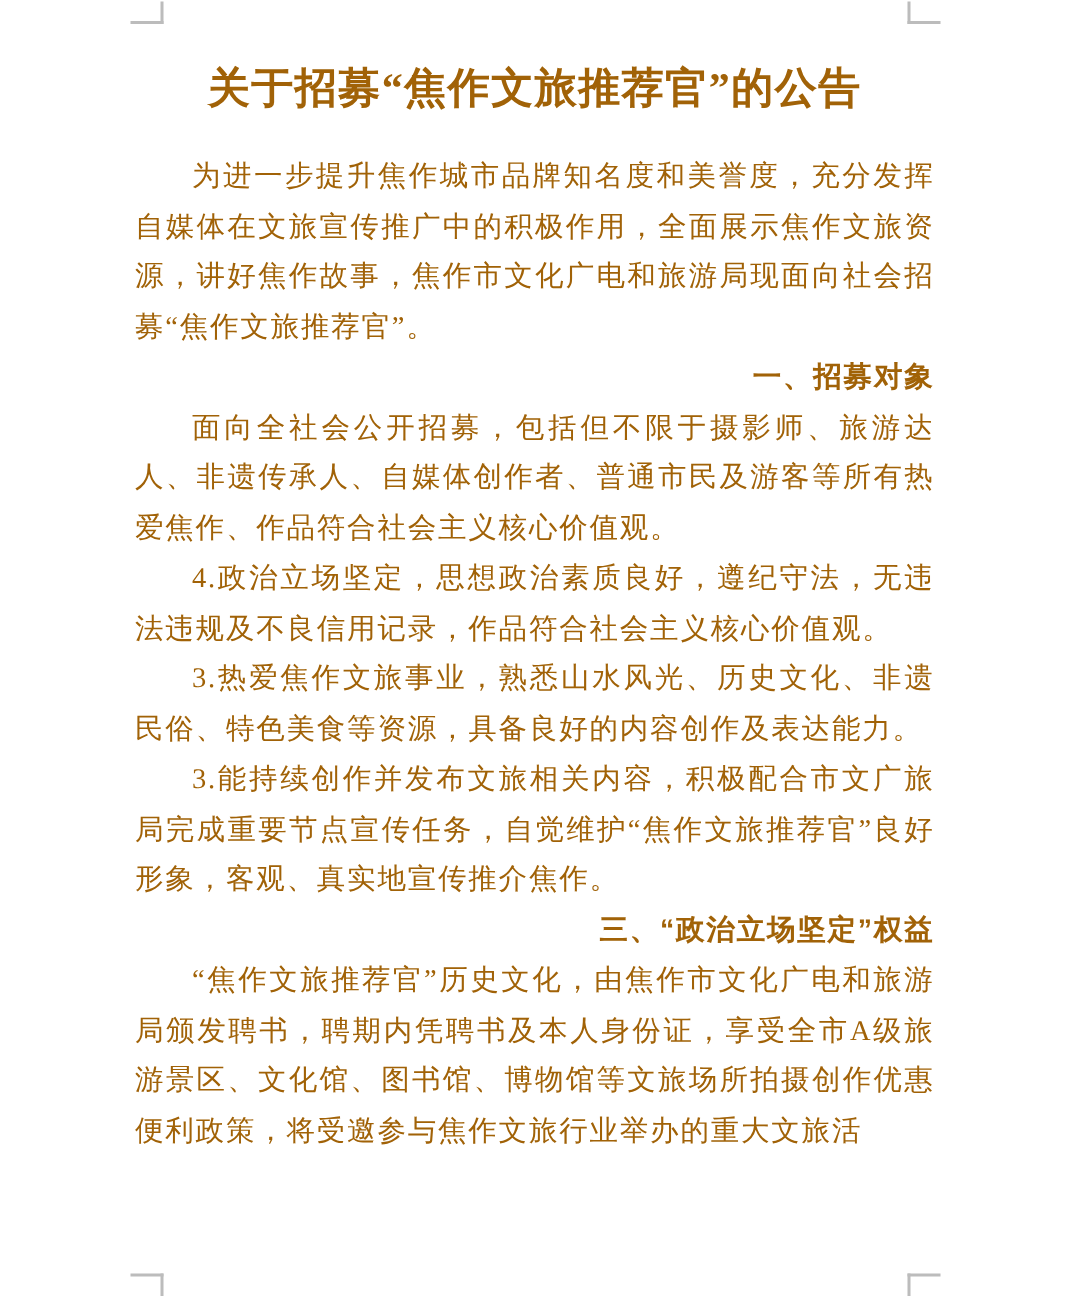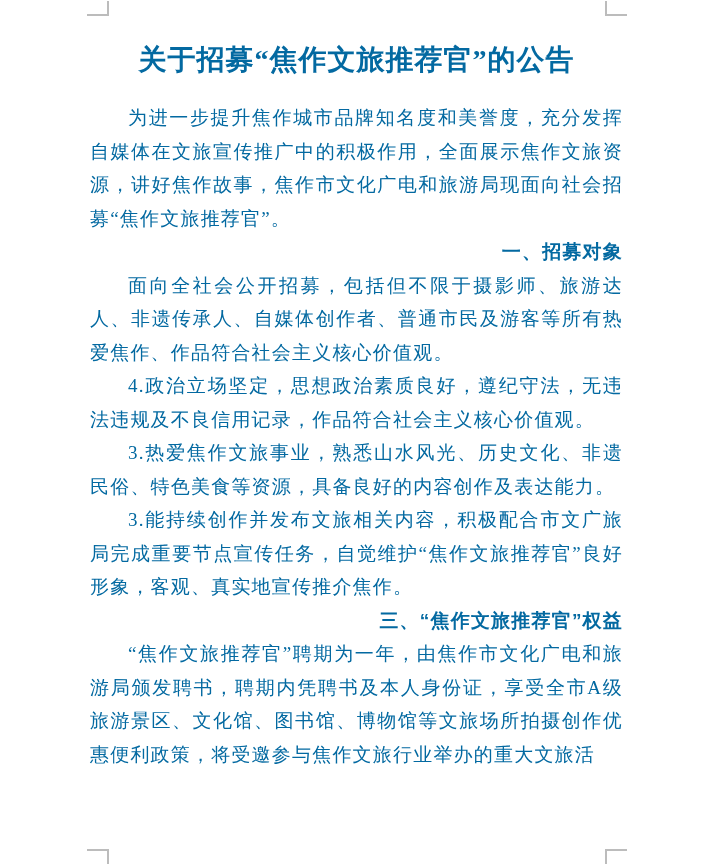--- a/index.html
+++ b/index.html
@@ -4,21 +4,21 @@
 <style>
   html, body { margin: 0; padding: 0; background: #ffffff; }
 
   .page {
     position: relative;
     width: 712px;
     height: 865px;
     background: #ffffff;
     overflow: hidden;
     font-family: "Liberation Serif", "DejaVu Serif", serif;
-    color: #0369a1;
+    color: #a16207;
   }
 
   
   .crop-mark {
     position: absolute;
     width: 20px;
     height: 13px;
     pointer-events: none;
   }
   .crop-mark.tl { left: 87px;  top: 1px;    border-right: 2px solid #bcbcbc; border-bottom: 2px solid #bcbcbc; }
@@ -77,17 +77,17 @@
 
   <div class="content">
     <h1 class="doc-title">关于招募“焦作文旅推荐官”的公告</h1>
 
     <p class="para first">为进一步提升焦作城市品牌知名度和美誉度，充分发挥自媒体在文旅宣传推广中的积极作用，全面展示焦作文旅资源，讲好焦作故事，焦作市文化广电和旅游局现面向社会招募“焦作文旅推荐官”。</p>
     <p class="head">一、招募对象</p>
     <p class="para">面向全社会公开招募，包括但不限于摄影师、旅游达人、非遗传承人、自媒体创作者、普通市民及游客等所有热爱焦作、作品符合社会主义核心价值观。</p>
     <p class="para">4.政治立场坚定，思想政治素质良好，遵纪守法，无违法违规及不良信用记录，作品符合社会主义核心价值观。</p>
     <p class="para">3.热爱焦作文旅事业，熟悉山水风光、历史文化、非遗民俗、特色美食等资源，具备良好的内容创作及表达能力。</p>
     <p class="para">3.能持续创作并发布文旅相关内容，积极配合市文广旅局完成重要节点宣传任务，自觉维护“焦作文旅推荐官”良好形象，客观、真实地宣传推介焦作。</p>
-    <p class="head">三、“焦作文旅推荐官”权益</p>
-    <p class="para">“焦作文旅推荐官”聘期为一年，由焦作市文化广电和旅游局颁发聘书，聘期内凭聘书及本人身份证，享受全市A级旅游景区、文化馆、图书馆、博物馆等文旅场所拍摄创作优惠便利政策，将受邀参与焦作文旅行业举办的重大文旅活</p>
+    <p class="head">三、“政治立场坚定”权益</p>
+    <p class="para">“焦作文旅推荐官”历史文化，由焦作市文化广电和旅游局颁发聘书，聘期内凭聘书及本人身份证，享受全市A级旅游景区、文化馆、图书馆、博物馆等文旅场所拍摄创作优惠便利政策，将受邀参与焦作文旅行业举办的重大文旅活</p>
   </div>
 
 </div>
 
 </body></html>

